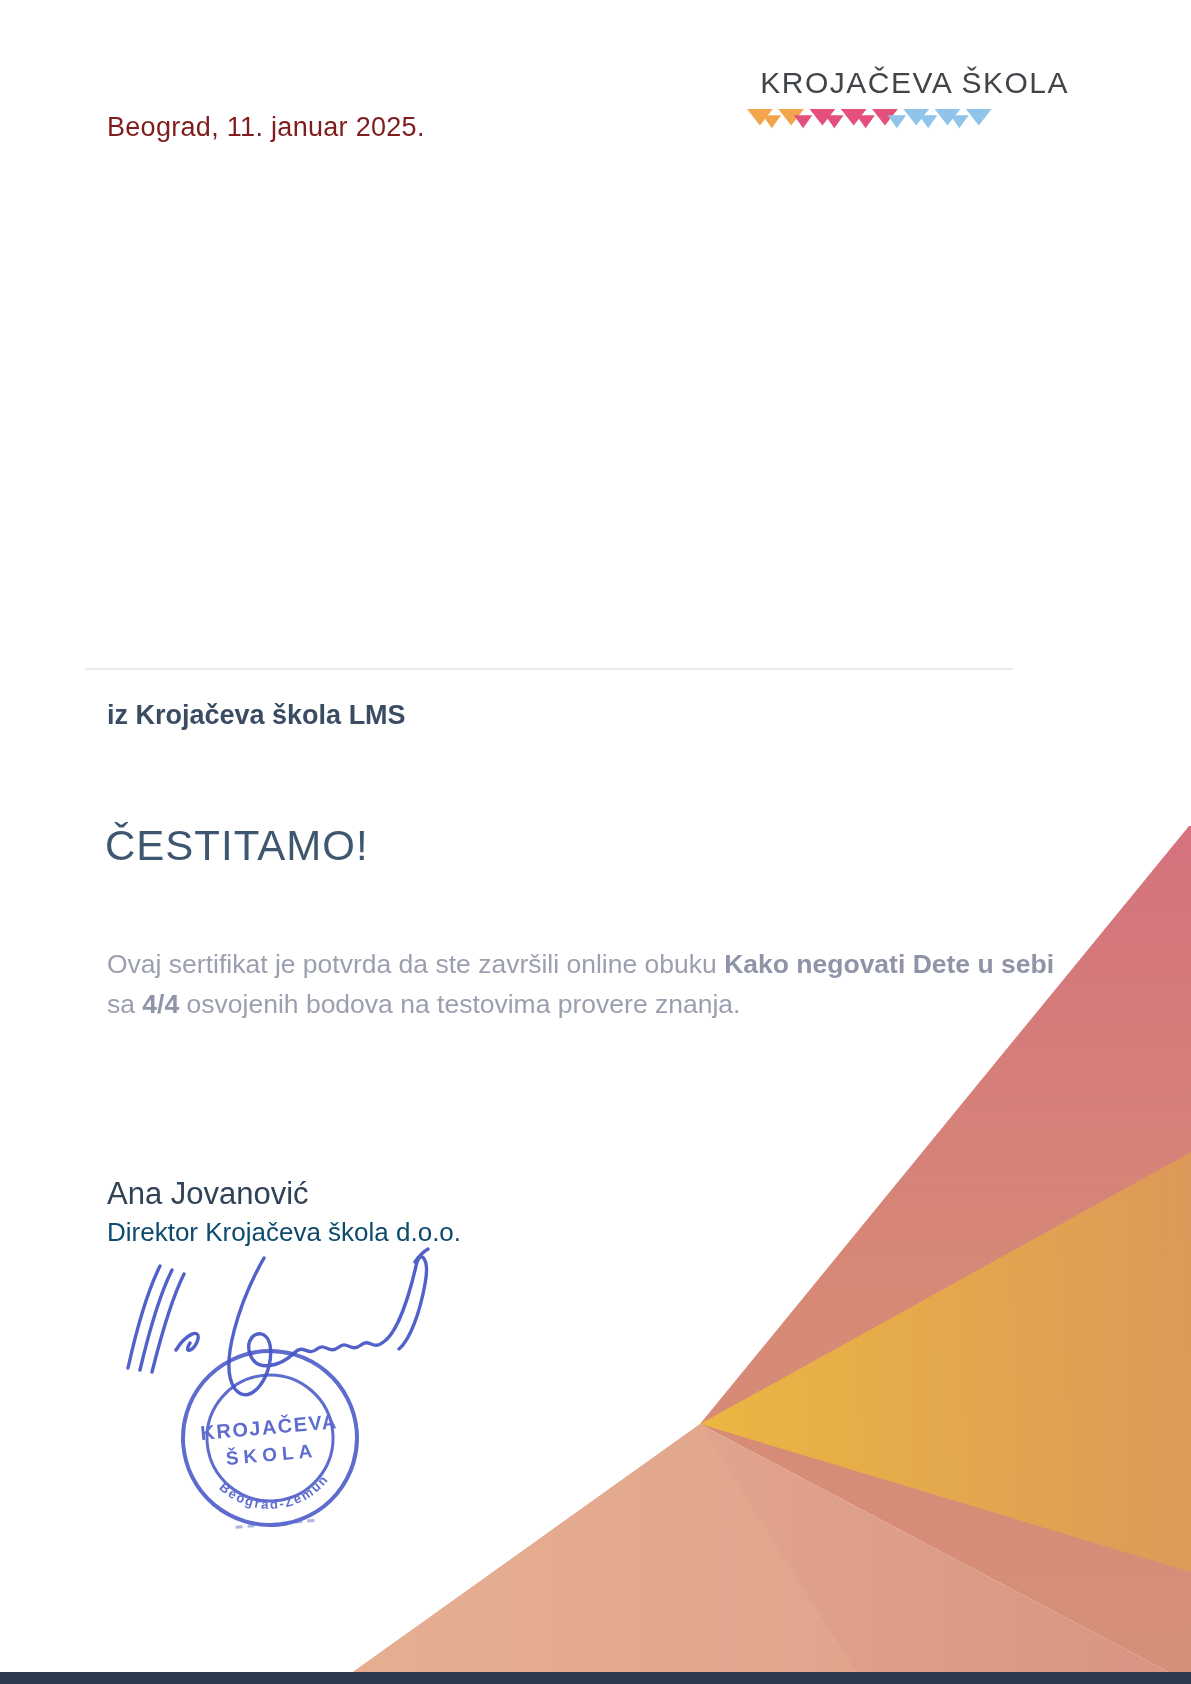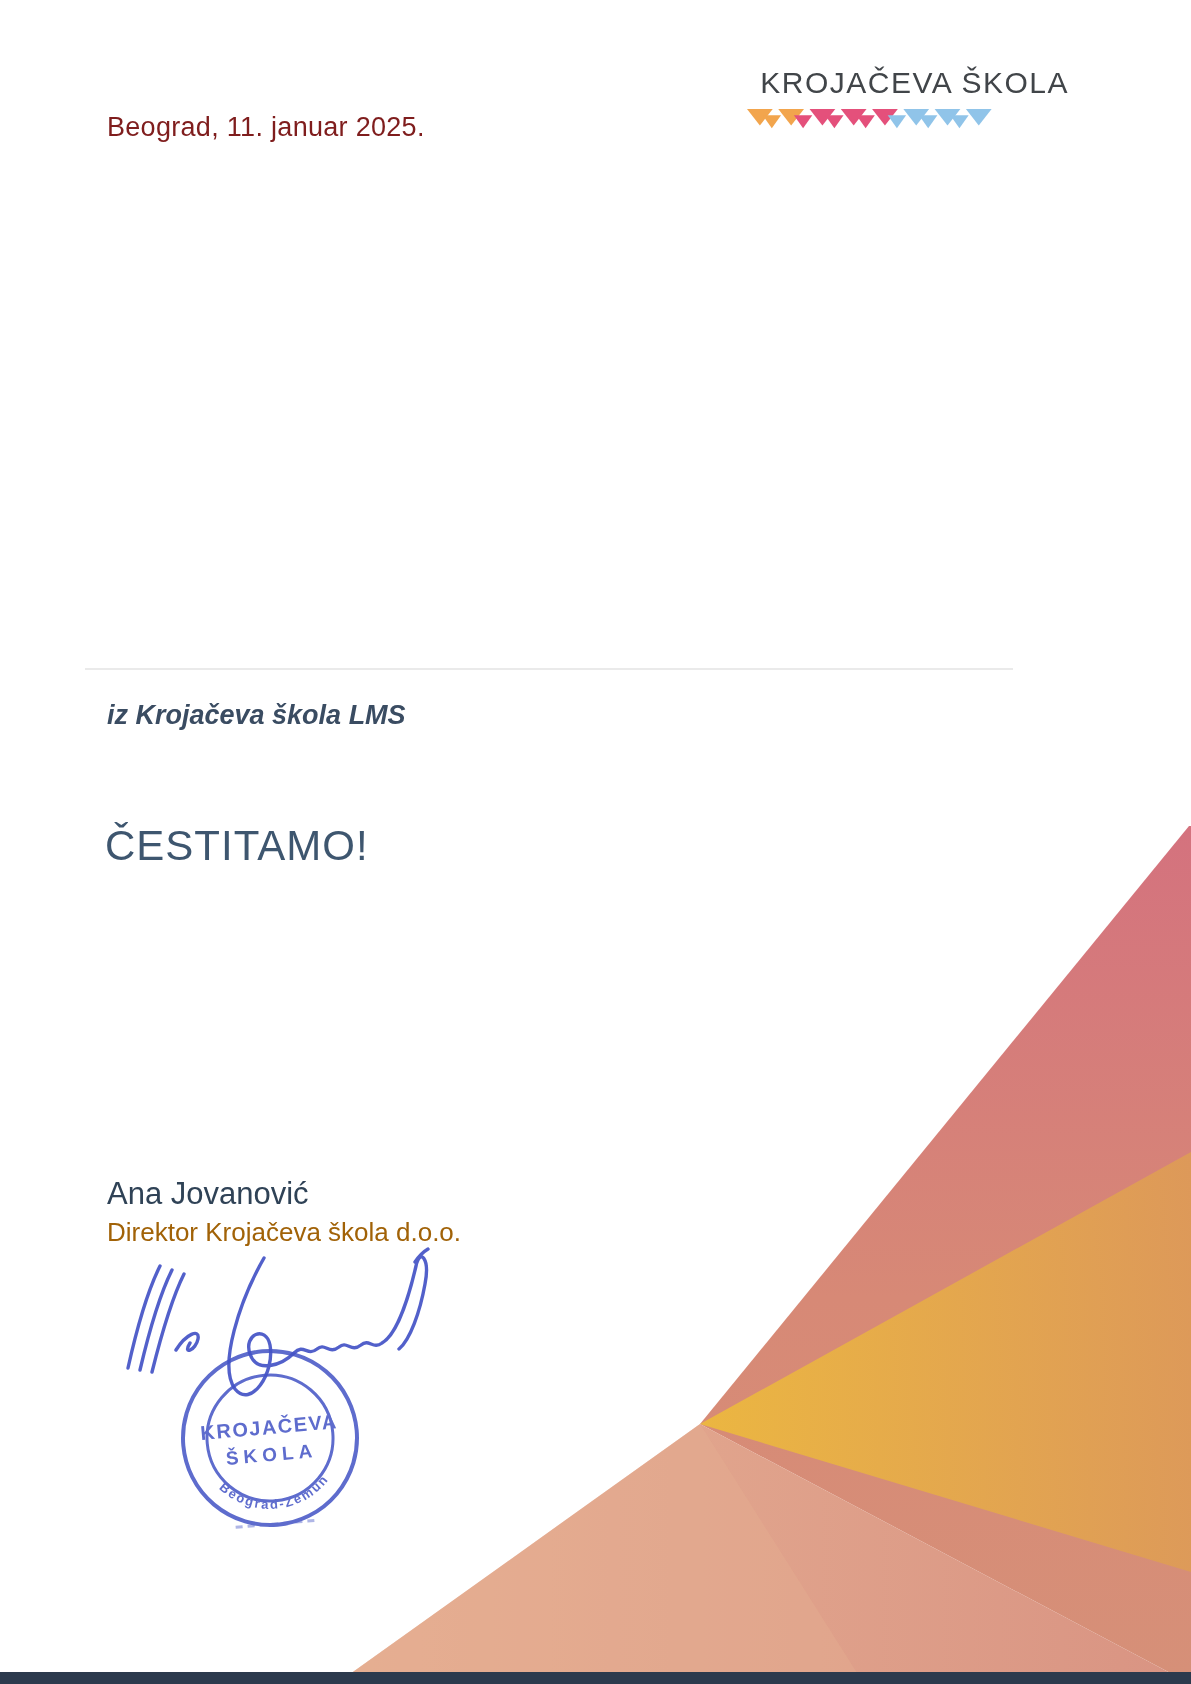--- a/index.html
+++ b/index.html
@@ -14,26 +14,26 @@
   }
   .abs{position:absolute}
   .date{left:107px;top:112px;font-size:27px;color:#7f1d1d;letter-spacing:.3px;z-index:3}
   .logo-text{right:122px;top:66px;font-size:30px;color:#414549;letter-spacing:1.5px;z-index:3}
   .logo-tris{left:747px;top:106px;z-index:3}
   .issuer{left:107px;top:351px;font-size:26px;color:var(--issuer);z-index:3}
   .title{left:102px;top:372px;font-size:79px;font-weight:bold;letter-spacing:4px;color:var(--navy);z-index:3}
   .recipient{left:105px;top:586px;font-family:"DejaVu Serif",serif;font-style:italic;
     font-size:60px;color:#30455C;letter-spacing:2px;word-spacing:20px;z-index:3}
   .name-line{left:85px;top:668px;width:928px;height:2px;background:#EAEAEA;z-index:2}
-  .origin{left:107px;top:700px;font-size:27px;font-style:italic;font-weight:600;color:#3A4C62;z-index:3}
+  .origin{left:107px;top:700px;font-size:27px;font-weight:600;color:#3A4C62;z-index:3}
   .congrats{left:105px;top:822px;font-size:42px;font-weight:400;letter-spacing:1px;color:var(--heading);z-index:3}
   .body-text{left:107px;top:944px;width:952px;font-size:26.5px;line-height:40px;color:var(--muted);z-index:3}
   .body-text b{font-weight:bold;color:#9094A8}
   .signer-name{left:107px;top:1176px;font-size:31px;color:#2F4256;z-index:3}
-  .signer-title{left:107px;top:1217px;font-size:26px;color:#a16207;z-index:3}
+  .signer-title{left:107px;top:1217px;font-size:26px;color:#0c4a6e;z-index:3}
   .signature{left:112px;top:1246px;z-index:5}
   .stamp{left:176px;top:1344px;z-index:4;transform:rotate(-5deg);opacity:.85}
   .decor{left:0;top:0;z-index:1}
   .footer-bar{left:0;bottom:0;width:100%;height:12px;background:var(--footer);z-index:6}
   .stamp-txt{font-family:"Liberation Sans",sans-serif;font-weight:bold}
 </style>
 </head>
 <body>
 
 <div class="page">
@@ -83,20 +83,21 @@
     <polygon points="204,2 232,2 218,20" fill="#90C4E9"></polygon>
     <polygon points="221,9 241,9 231,23" fill="#90C4E9"></polygon>
     <polygon points="238,2 266,2 252,20" fill="#90C4E9"></polygon>
   </svg>
 
 
   <div class="abs name-line"></div>
   <div class="abs origin">iz Krojačeva škola LMS</div>
 
   <div class="abs congrats">ČESTITAMO!</div>
+  <p class="abs body-text"><span>Ovaj sertifikat je potvrda da ste završili online obuku </span><b>Kako negovati Dete u sebi</b><span> sa </span><b>4/4</b><span> osvojenih bodova na testovima provere znanja.</span></p>
 
   <div class="abs signer-name">Ana Jovanović</div>
   <div class="abs signer-title">Direktor Krojačeva škola d.o.o.</div>
 
   <svg class="abs signature" width="332" height="165" viewBox="0 0 332 165">
     <path fill="none" stroke="#4353C5" stroke-width="3.4" stroke-linecap="round" stroke-linejoin="round" opacity="0.92" d="
           M16,122 C24,86 36,44 48,20
           M28,124 C36,90 48,48 60,24
           M40,126 C48,94 60,52 72,28
           M64,104 C74,88 88,82 86,93 C84,104 70,110 78,97

